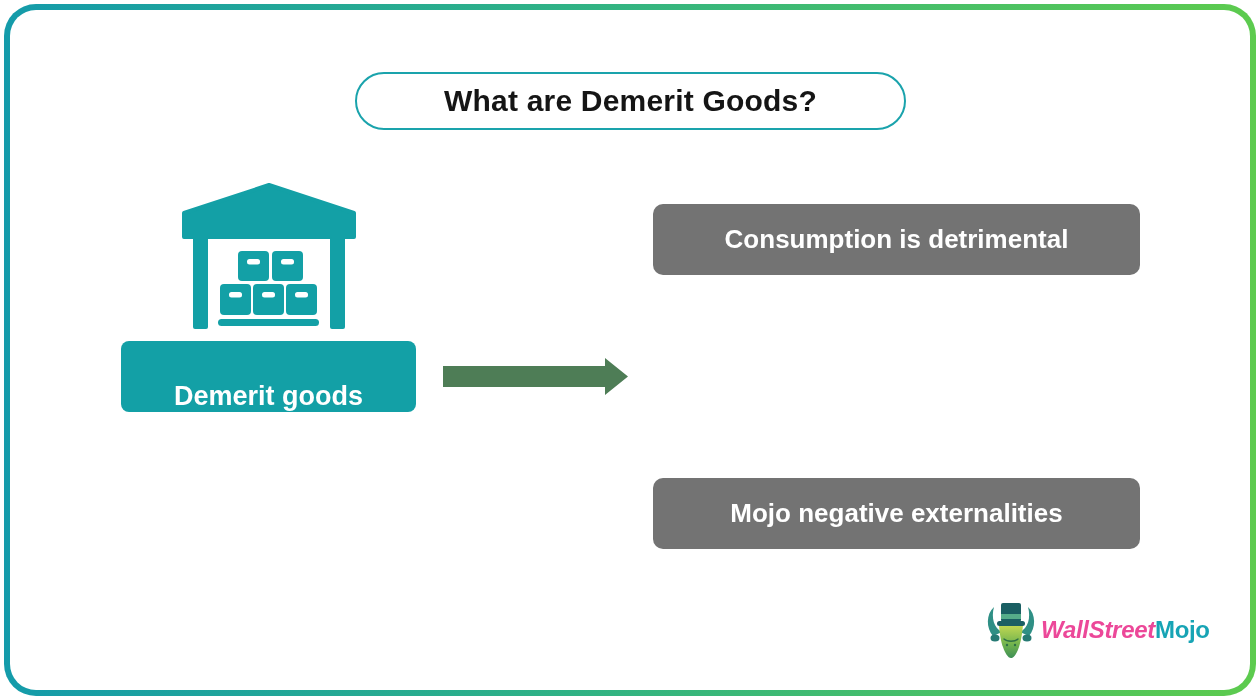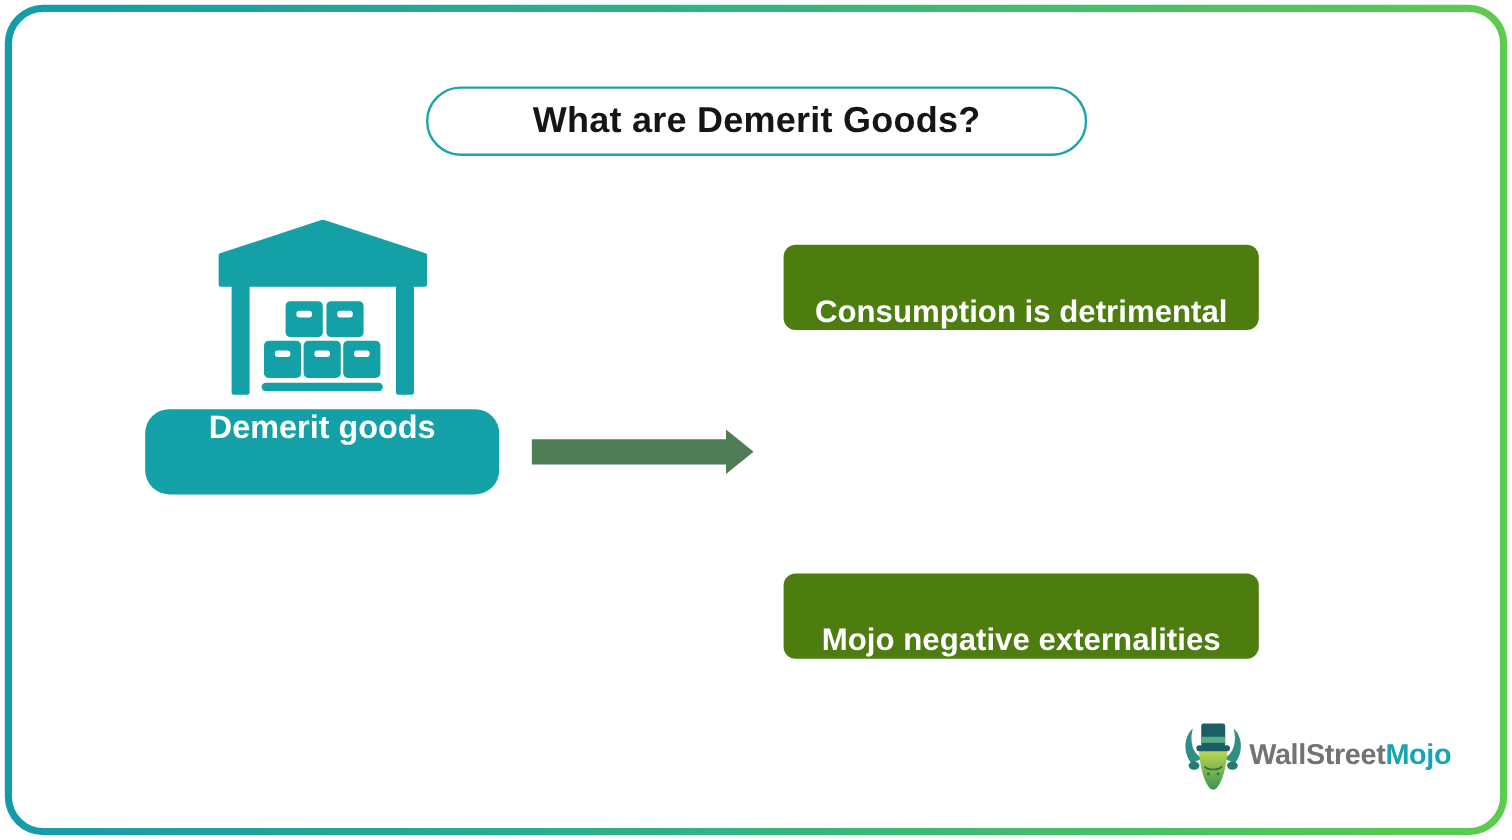--- a/index.html
+++ b/index.html
@@ -44,38 +44,38 @@
   .warehouse {
     position: absolute;
     left: 182px; top: 183px;
     width: 174px; height: 148px;
   }
   .subject-box {
     position: absolute;
     left: 121px; top: 341px;
     width: 295px; height: 71px;
     background: #13A0A6;
-    border-radius: 20px;
-    display: flex; align-items: flex-start; justify-content: center;
+    border-radius: 8px;
+    display: flex; align-items: flex-end; justify-content: center;
     color: #ffffff;
     font-size: 27px;
     font-weight: 700;
   }
   .arrow {
     position: absolute;
     left: 443px; top: 358px;
     width: 185px; height: 37px;
   }
   .char-box {
     position: absolute;
     left: 653px;
-    width: 396px; height: 71px;
-    background: #4d7c0f;
+    width: 487px; height: 71px;
+    background: #737373;
     border-radius: 10px;
-    display: flex; align-items: flex-end; justify-content: center;
+    display: flex; align-items: center; justify-content: center;
     color: #ffffff;
     font-size: 26px;
     font-weight: 700;
   }
   .char-box.b1 { top: 204px; }
   .char-box.b2 { top: 340px; }
   .char-box.b3 { top: 478px; }
   .char-box.b2 span {
     display: inline-block;
     font-size: 28px;
@@ -89,21 +89,21 @@
     display: flex; align-items: center;
   }
   .logo svg { width: 52px; height: 58px; }
   .logo-text {
     margin-left: 4px;
     font-size: 24px;
     font-weight: 700;
     letter-spacing: -0.3px;
     white-space: nowrap;
   }
-  .logo-text .p1 { color: #737373; }
+  .logo-text .p1 { color: #ec4899; font-style: italic; }
   .logo-text .p2 { color: #17A4B5; margin-top: 24px; }
 </style>
 </head>
 <body>
 
 <div class="canvas">
 
   <div class="frame">
     <div class="frame-inner"></div>
   </div>

